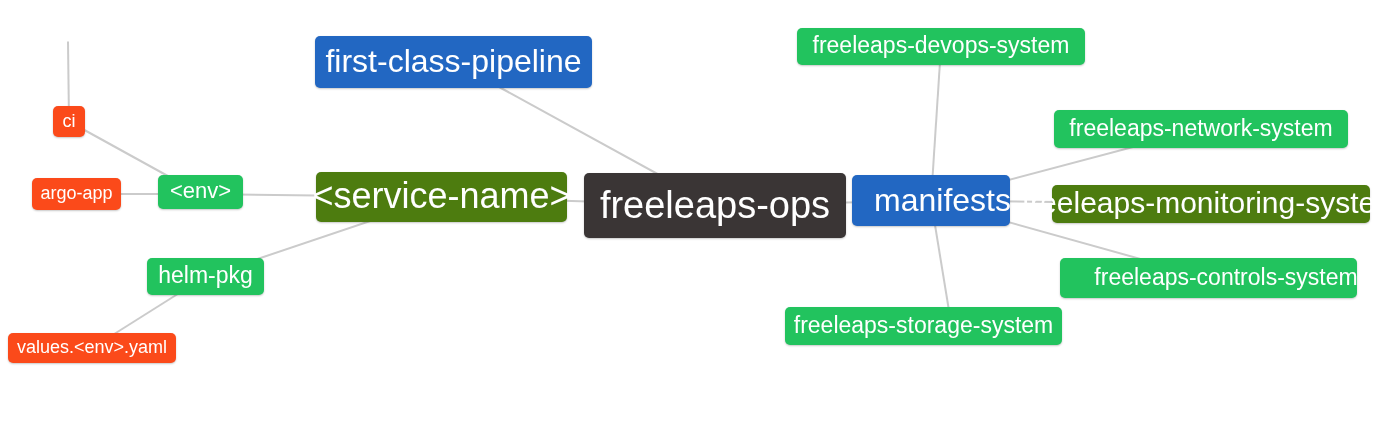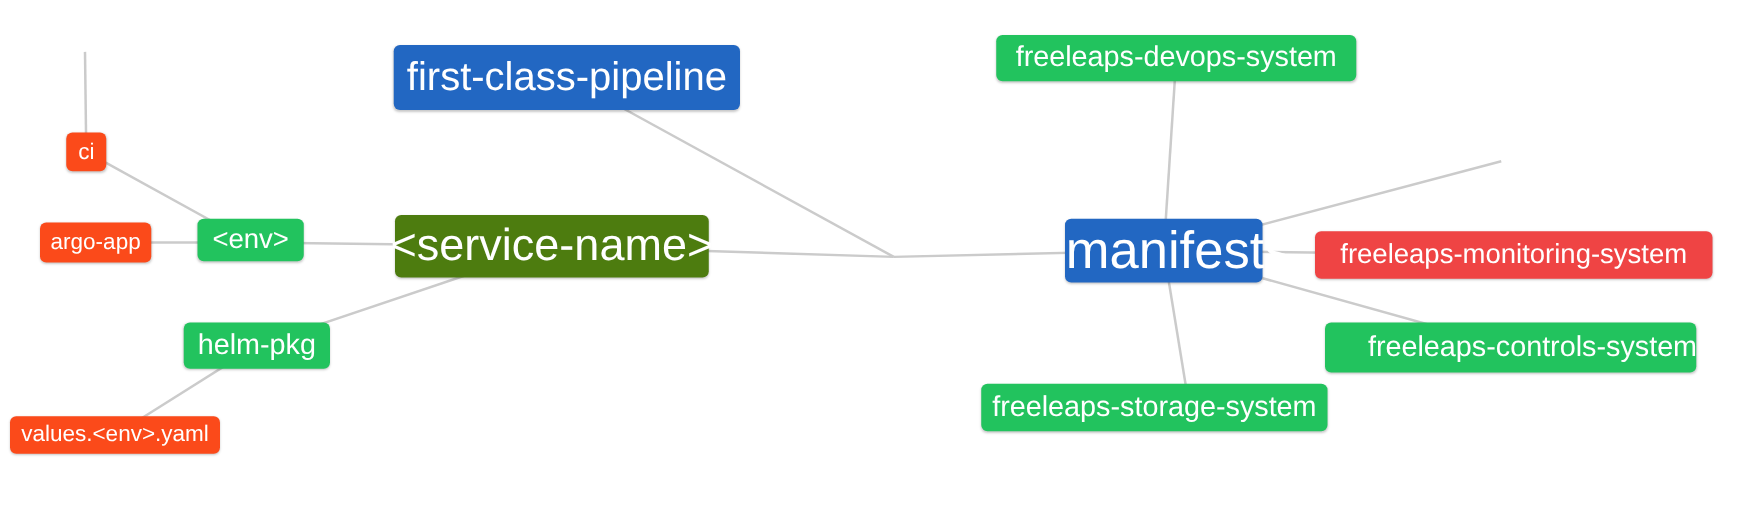--- a/index.html
+++ b/index.html
@@ -62,48 +62,54 @@
       <line x1="441.5" y1="197" x2="715" y2="205.5" stroke="#cbcbcb" stroke-width="2"></line>
       <line x1="453.5" y1="62" x2="715" y2="205.5" stroke="#cbcbcb" stroke-width="2"></line>
       <line x1="931" y1="200.5" x2="715" y2="205.5" stroke="#cbcbcb" stroke-width="2"></line>
       <line x1="941" y1="46.5" x2="931" y2="200.5" stroke="#cbcbcb" stroke-width="2"></line>
       <line x1="1201" y1="129" x2="931" y2="200.5" stroke="#cbcbcb" stroke-width="2"></line>
       <line x1="1211" y1="204" x2="931" y2="200.5" stroke="#cbcbcb" stroke-width="2"></line>
       <line x1="1208.5" y1="278" x2="931" y2="200.5" stroke="#cbcbcb" stroke-width="2"></line>
       <line x1="951.5" y1="326" x2="931" y2="200.5" stroke="#cbcbcb" stroke-width="2"></line>
     </svg>
   <div class="node-layer" id="node-layer">
+      <div class="node" style="left: 584px; top: 173px; width: 262px; height: 65px; font-size: 38px; background: rgb(58, 53, 53);">
+        <span class="node-label">freeleaps-ops</span>
+      </div>
       <div class="node" style="left: 315px; top: 36px; width: 277px; height: 52px; font-size: 32px; background: rgb(34, 103, 194);">
         <span class="node-label">first-class-pipeline</span>
       </div>
       <div class="node" style="left: 316px; top: 172px; width: 251px; height: 50px; font-size: 36px; background: #4d7c0f;">
         <span class="node-label">&lt;service-name&gt;</span>
       </div>
-      <div class="node" style="left: 852px; top: 175px; width: 158px; height: 51px; font-size: 42px; background: rgb(34, 103, 194); padding-left: 23px;">
+      <div class="node" style="left: 852px; top: 175px; width: 158px; height: 51px; font-size: 32px; background: rgb(34, 103, 194); padding-left: 23px;">
         <span class="node-label">manifests</span>
       </div>
       <div class="node" style="left: 158px; top: 175px; width: 85px; height: 34px; font-size: 22px; background: rgb(34, 195, 94);">
         <span class="node-label">&lt;env&gt;</span>
       </div>
       <div class="node" style="left: 147px; top: 258px; width: 117px; height: 37px; font-size: 23px; background: rgb(34, 195, 94);">
         <span class="node-label">helm-pkg</span>
       </div>
       <div class="node" style="left: 53px; top: 106px; width: 32px; height: 31px; font-size: 18px; background: rgb(251, 74, 26);">
         <span class="node-label">ci</span>
       </div>
       <div class="node" style="left: 32px; top: 178px; width: 89px; height: 32px; font-size: 18px; background: rgb(251, 74, 26);">
         <span class="node-label">argo-app</span>
       </div>
       <div class="node" style="left: 8px; top: 333px; width: 168px; height: 30px; font-size: 18px; background: rgb(251, 74, 26);">
         <span class="node-label">values.&lt;env&gt;.yaml</span>
       </div>
       <div class="node" style="left: 797px; top: 28px; width: 288px; height: 37px; font-size: 23px; background: rgb(34, 195, 94);">
         <span class="node-label">freeleaps-devops-system</span>
       </div>
-      <div class="node" style="left: 1052px; top: 185px; width: 318px; height: 38px; font-size: 22px; background: #ef4444;">
+      <div class="node" style="left: 1054px; top: 110px; width: 294px; height: 38px; font-size: 23px; background: rgb(34, 195, 94);">
+        <span class="node-label">freeleaps-network-system</span>
+      </div>
+      <div class="node" style="left: 1052px; top: 185px; width: 318px; height: 38px; font-size: 30px; background: #4d7c0f;">
         <span class="node-label">freeleaps-monitoring-system</span>
       </div>
       <div class="node" style="left: 1060px; top: 258px; width: 297px; height: 40px; font-size: 23px; background: rgb(34, 195, 94); padding-left: 35px;">
         <span class="node-label">freeleaps-controls-system</span>
       </div>
       <div class="node" style="left: 785px; top: 307px; width: 277px; height: 38px; font-size: 23px; background: rgb(34, 195, 94);">
         <span class="node-label">freeleaps-storage-system</span>
       </div>
     </div>
 </div>

